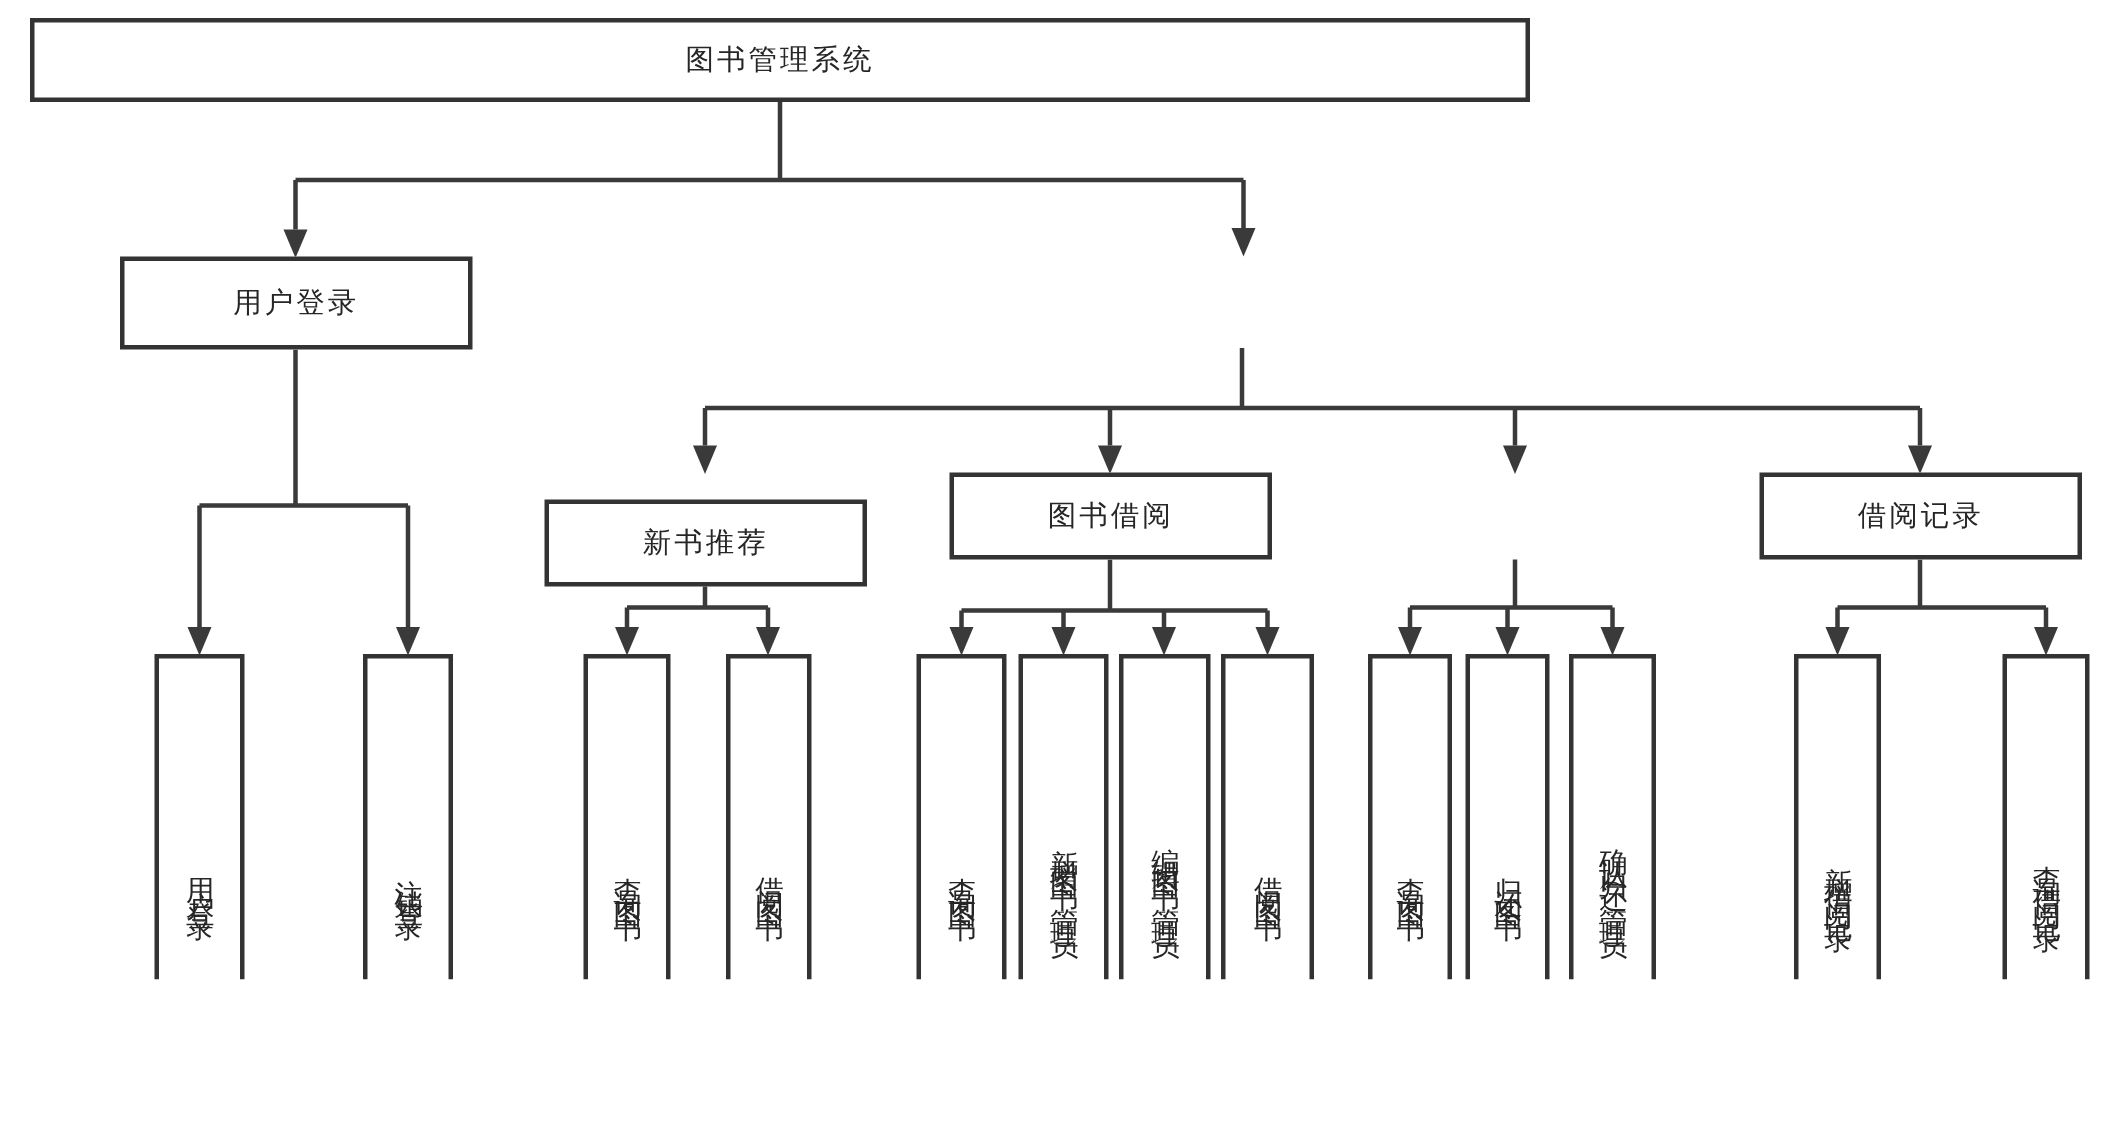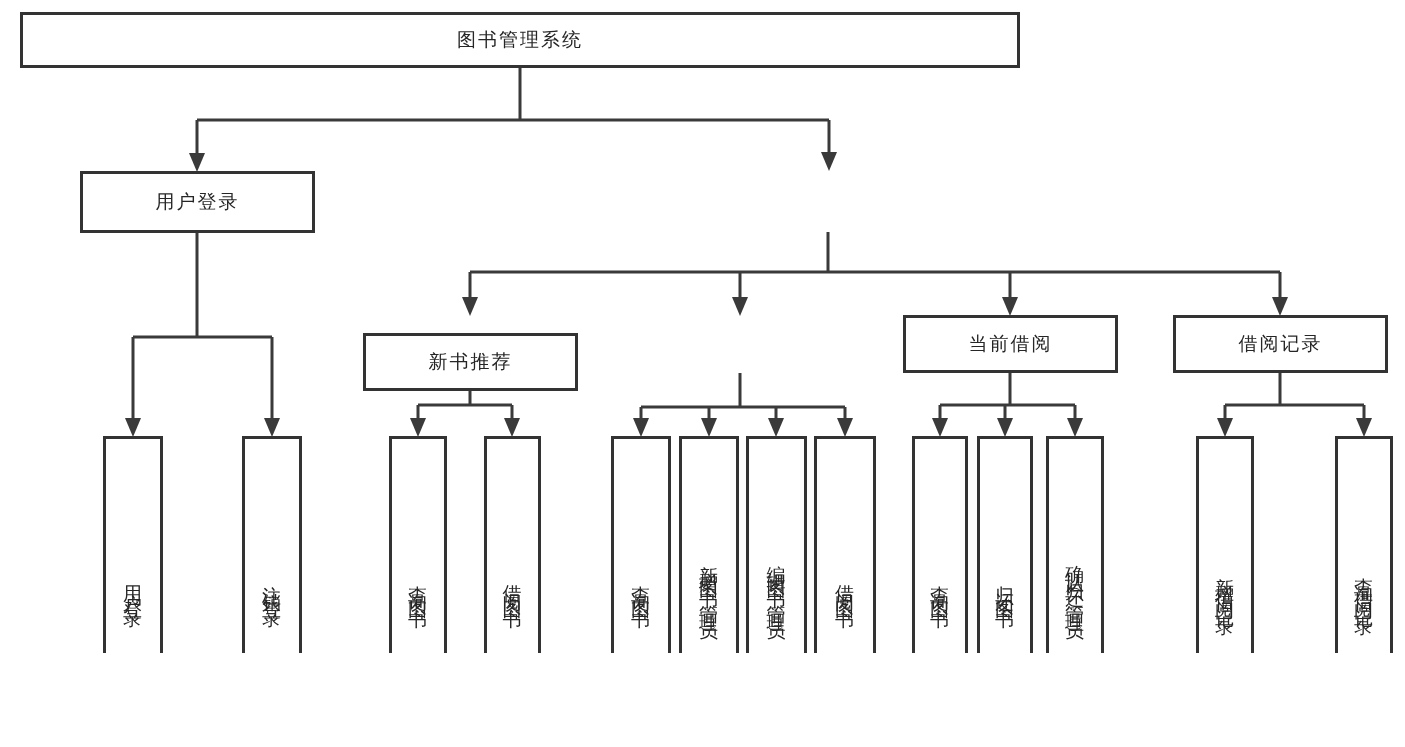--- a/index.html
+++ b/index.html
@@ -114,21 +114,21 @@
       <polygon class="ah" points="1217,418 1233,418 1225,437"></polygon>
       <polygon class="ah" points="1356,418 1372,418 1364,437"></polygon>
     </g>
   </svg>
 
   <div class="node h-node" style="left:20px; top:12px; width:1000px; height:56px;">图书管理系统</div>
 
   <div class="node h-node" style="left:80px; top:171px; width:235px; height:62px;">用户登录</div>
 
   <div class="node h-node" style="left:363px; top:333px; width:215px; height:58px;">新书推荐</div>
-  <div class="node h-node" style="left:903px; top:315px; width:215px; height:58px;">当前借阅</div>
+  <div class="node h-node" style="left:633px; top:315px; width:215px; height:58px;">图书借阅</div>
   <div class="node h-node" style="left:1173px; top:315px; width:215px; height:58px;">借阅记录</div>
 
   <div class="node v-node" style="left:103px; top:436px; width:60px; height:300px;">用户登录</div>
   <div class="node v-node" style="left:242px; top:436px; width:60px; height:300px;">注销登录</div>
 
   <div class="node v-node" style="left:389px; top:436px; width:58px; height:300px;">查询图书</div>
   <div class="node v-node" style="left:484px; top:436px; width:57px; height:300px;">借阅图书</div>
 
   <div class="node v-node" style="left:611px; top:436px; width:60px; height:300px;">查询图书</div>
   <div class="node v-node" style="left:679px; top:436px; width:60px; height:300px;">新增图书（管理员）</div>

